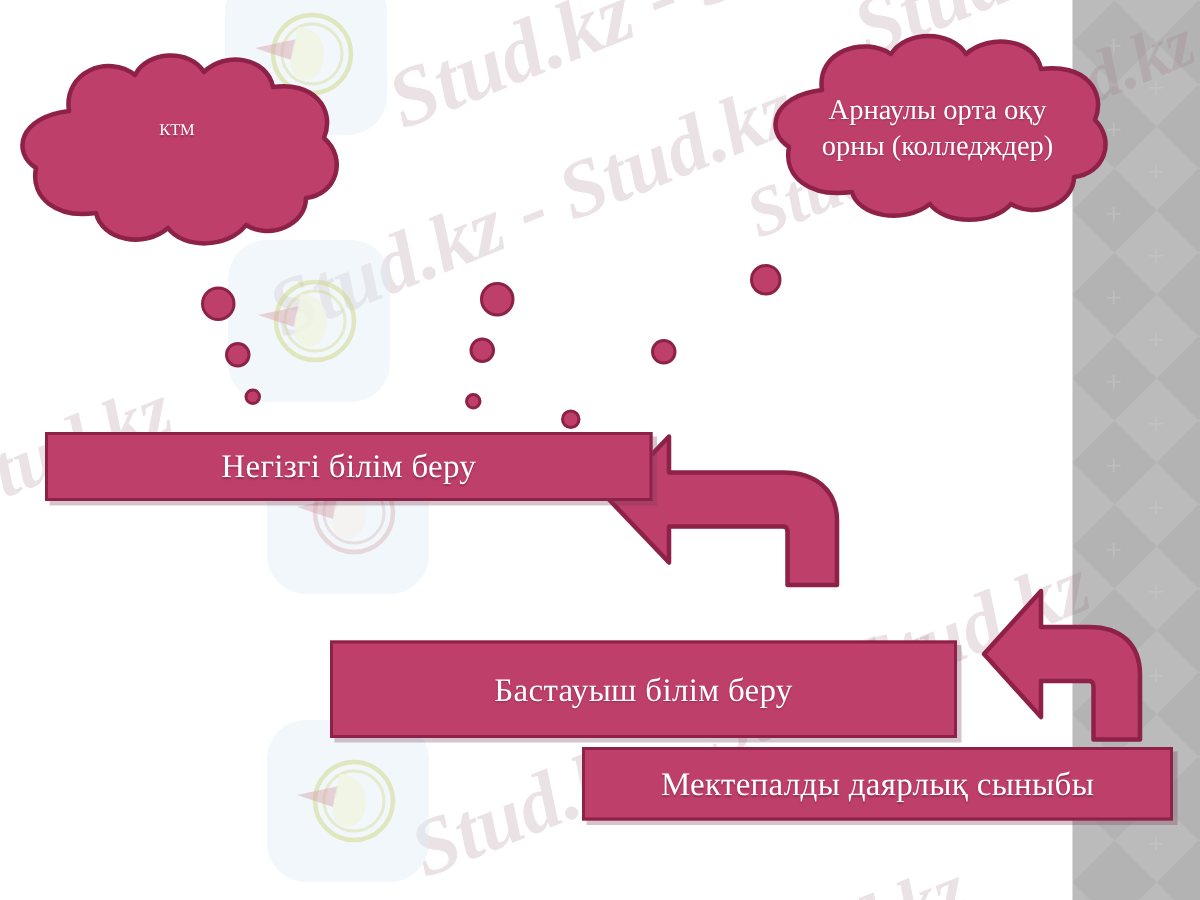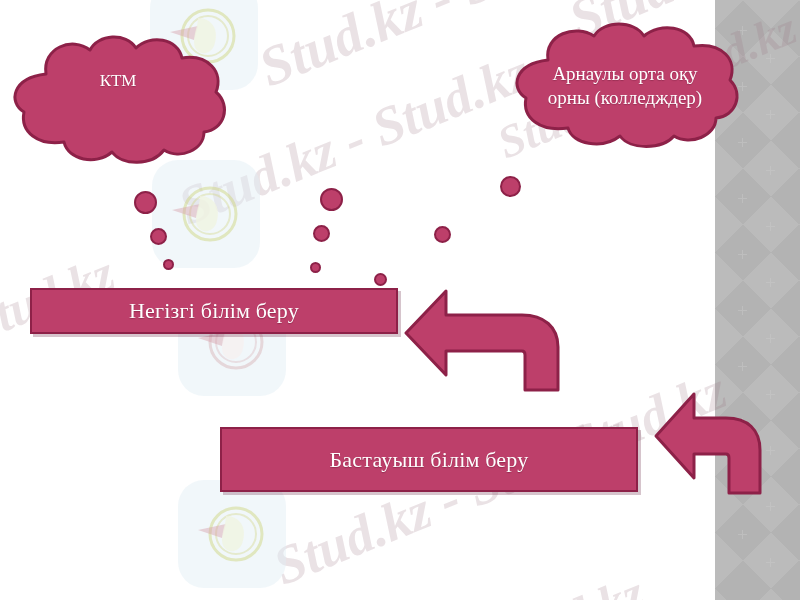--- a/index.html
+++ b/index.html
@@ -239,21 +239,21 @@
                C96 8 124 6 134 22
                C148 8 176 12 180 32
                C206 28 222 46 214 66
                C230 80 222 104 202 106
                C202 124 178 134 162 124
                C150 140 120 140 110 126
                C94 140 66 134 62 116
                C36 120 18 106 22 86
                C6 76 10 52 44 48 Z" fill="#bd3f6a" stroke="#8d2148" stroke-width="3" stroke-linejoin="round"></path>
     </svg>
-    <div class="cloud-label" style="top:44px; font-size:17px;">КТМ</div>
+    <div class="cloud-label" style="top:54px; font-size:11px;">КТМ</div>
   </div>
 
 
   <div class="cloud" style="left:500px; top:18px; width:250px; height:134px;">
     <svg width="250" height="134" viewBox="0 0 250 134">
       <path d="M48 42
                C44 16 76 6 94 18
                C104 2 134 2 144 18
                C160 4 190 8 194 28
                C222 24 238 42 230 62
@@ -311,22 +311,25 @@
                L46 6
                L8 48
                L46 90
                L46 66
                L78 66
                C80 66 81 67 81 70
                L81 105 Z" fill="#bd3f6a" stroke="#8d2148" stroke-width="3" stroke-linejoin="round"></path>
     </svg>
   </div>
 
-  <div class="bar" style="left:30px; top:288px; width:368px; height:46px;">
+  <div class="bar" style="left:30px; top:288px; width:405px; height:46px;">
     <span class="bar-label">Негізгі білім беру</span>
   </div>
 
   <div class="bar" style="left:220px; top:391px; width:418px; height:65px;margin-top:36px;">
     <span class="bar-label">Бастауыш білім беру</span>
   </div>
 
+  <div class="bar" style="left:388px; top:498px; width:394px; height:49px;">
+    <span class="bar-label">Мектепалды даярлық сыныбы</span>
+  </div>
 
 </div>
 
 </body></html>

